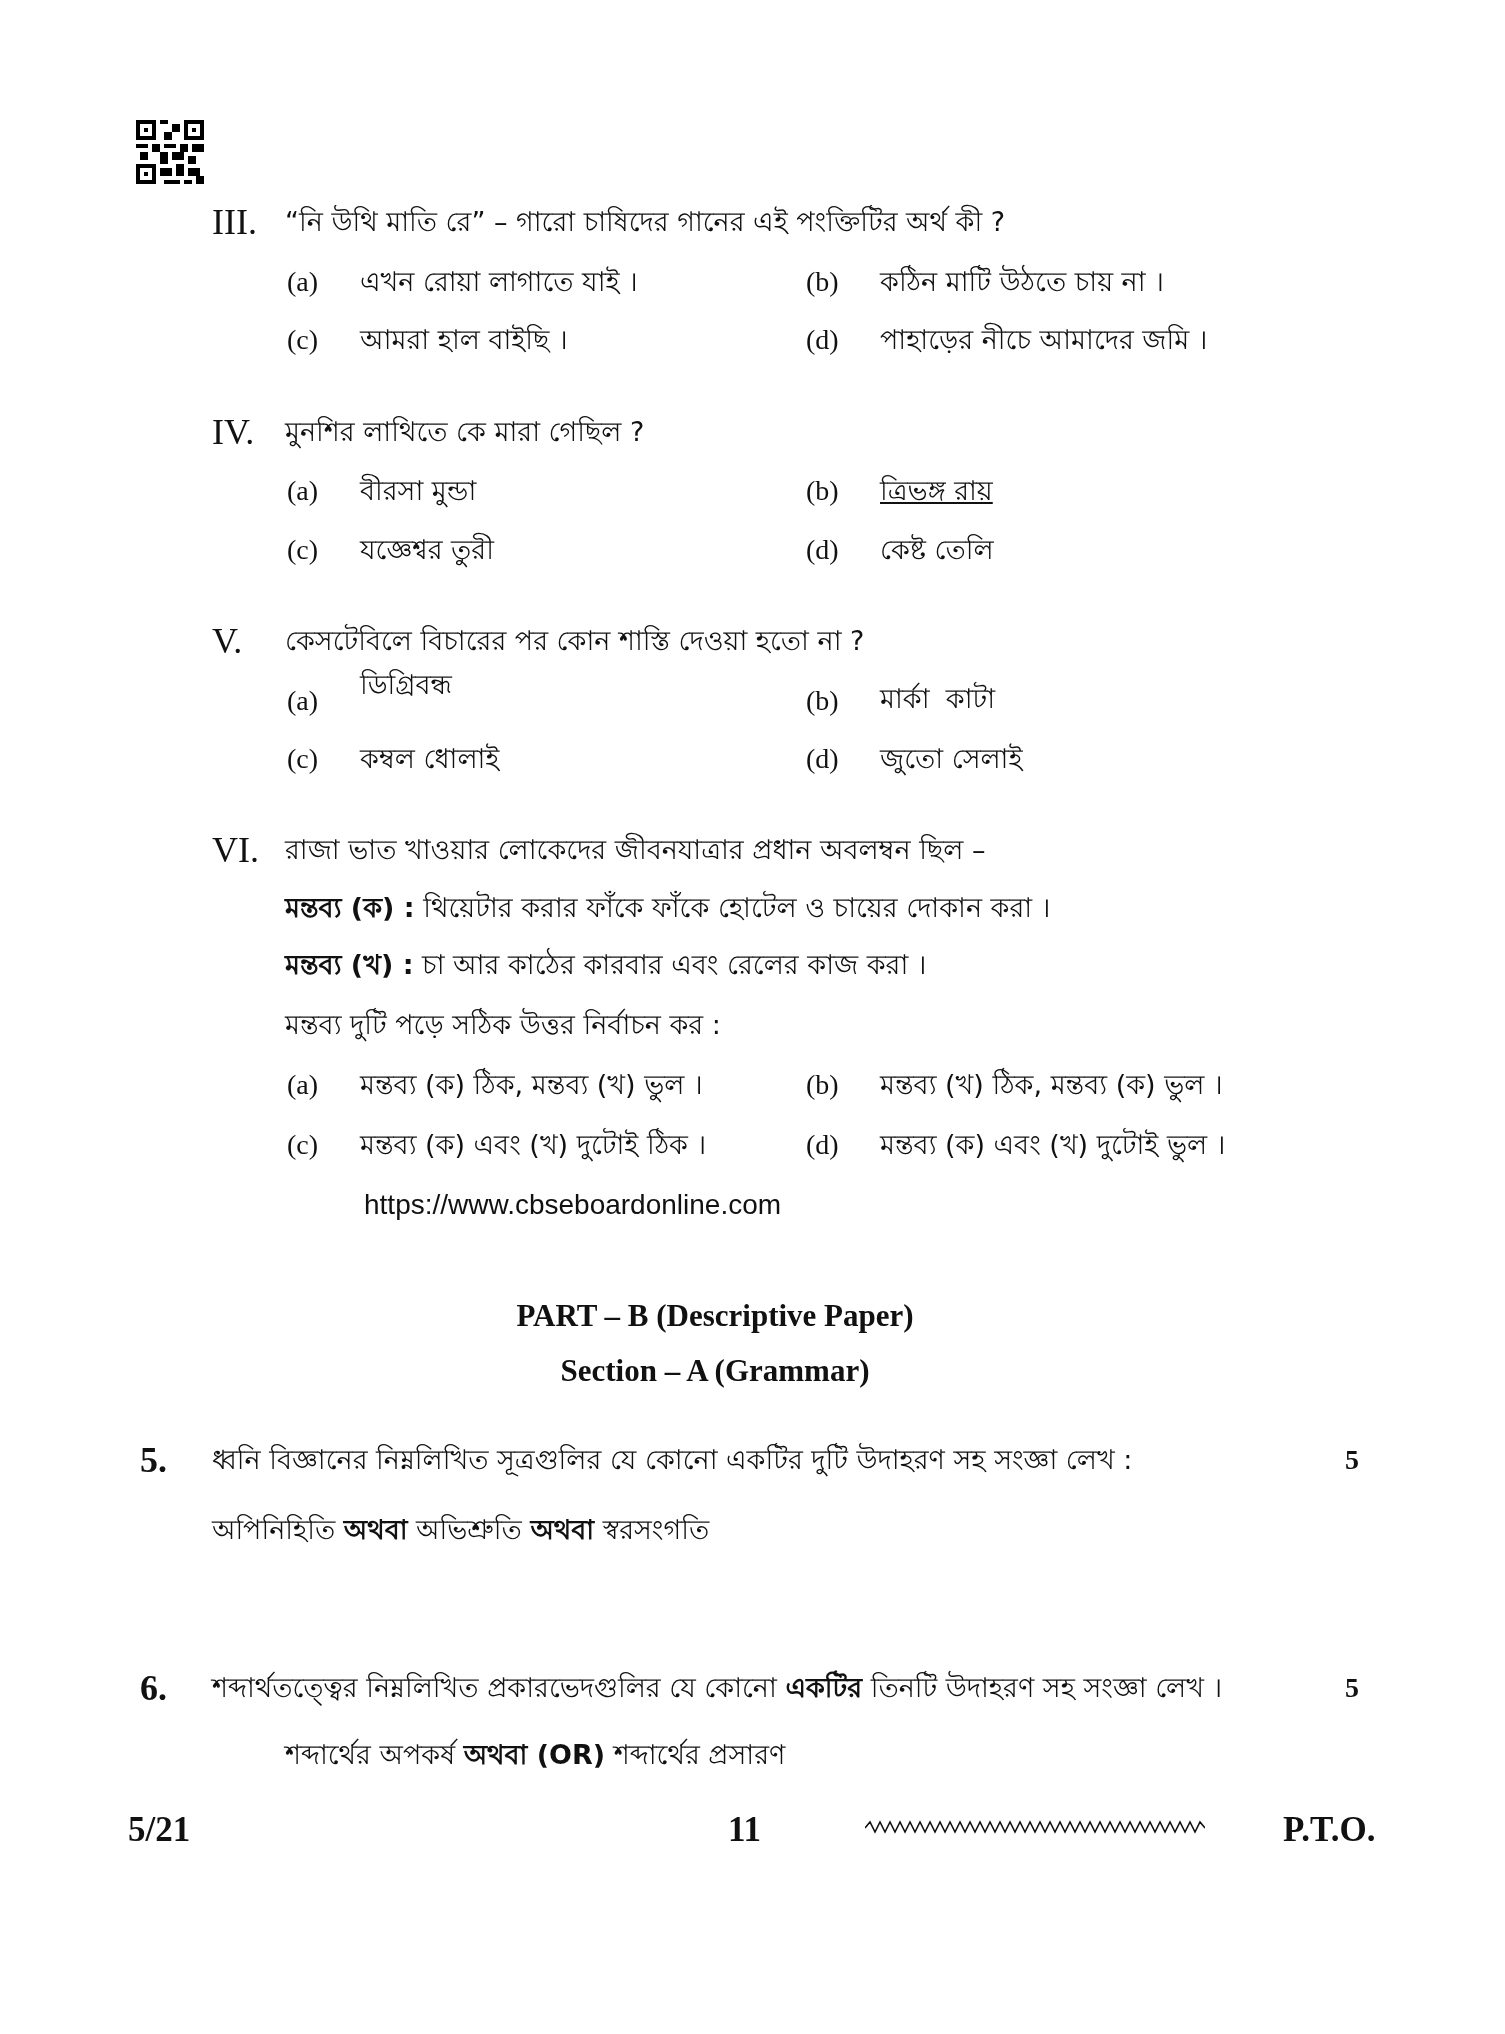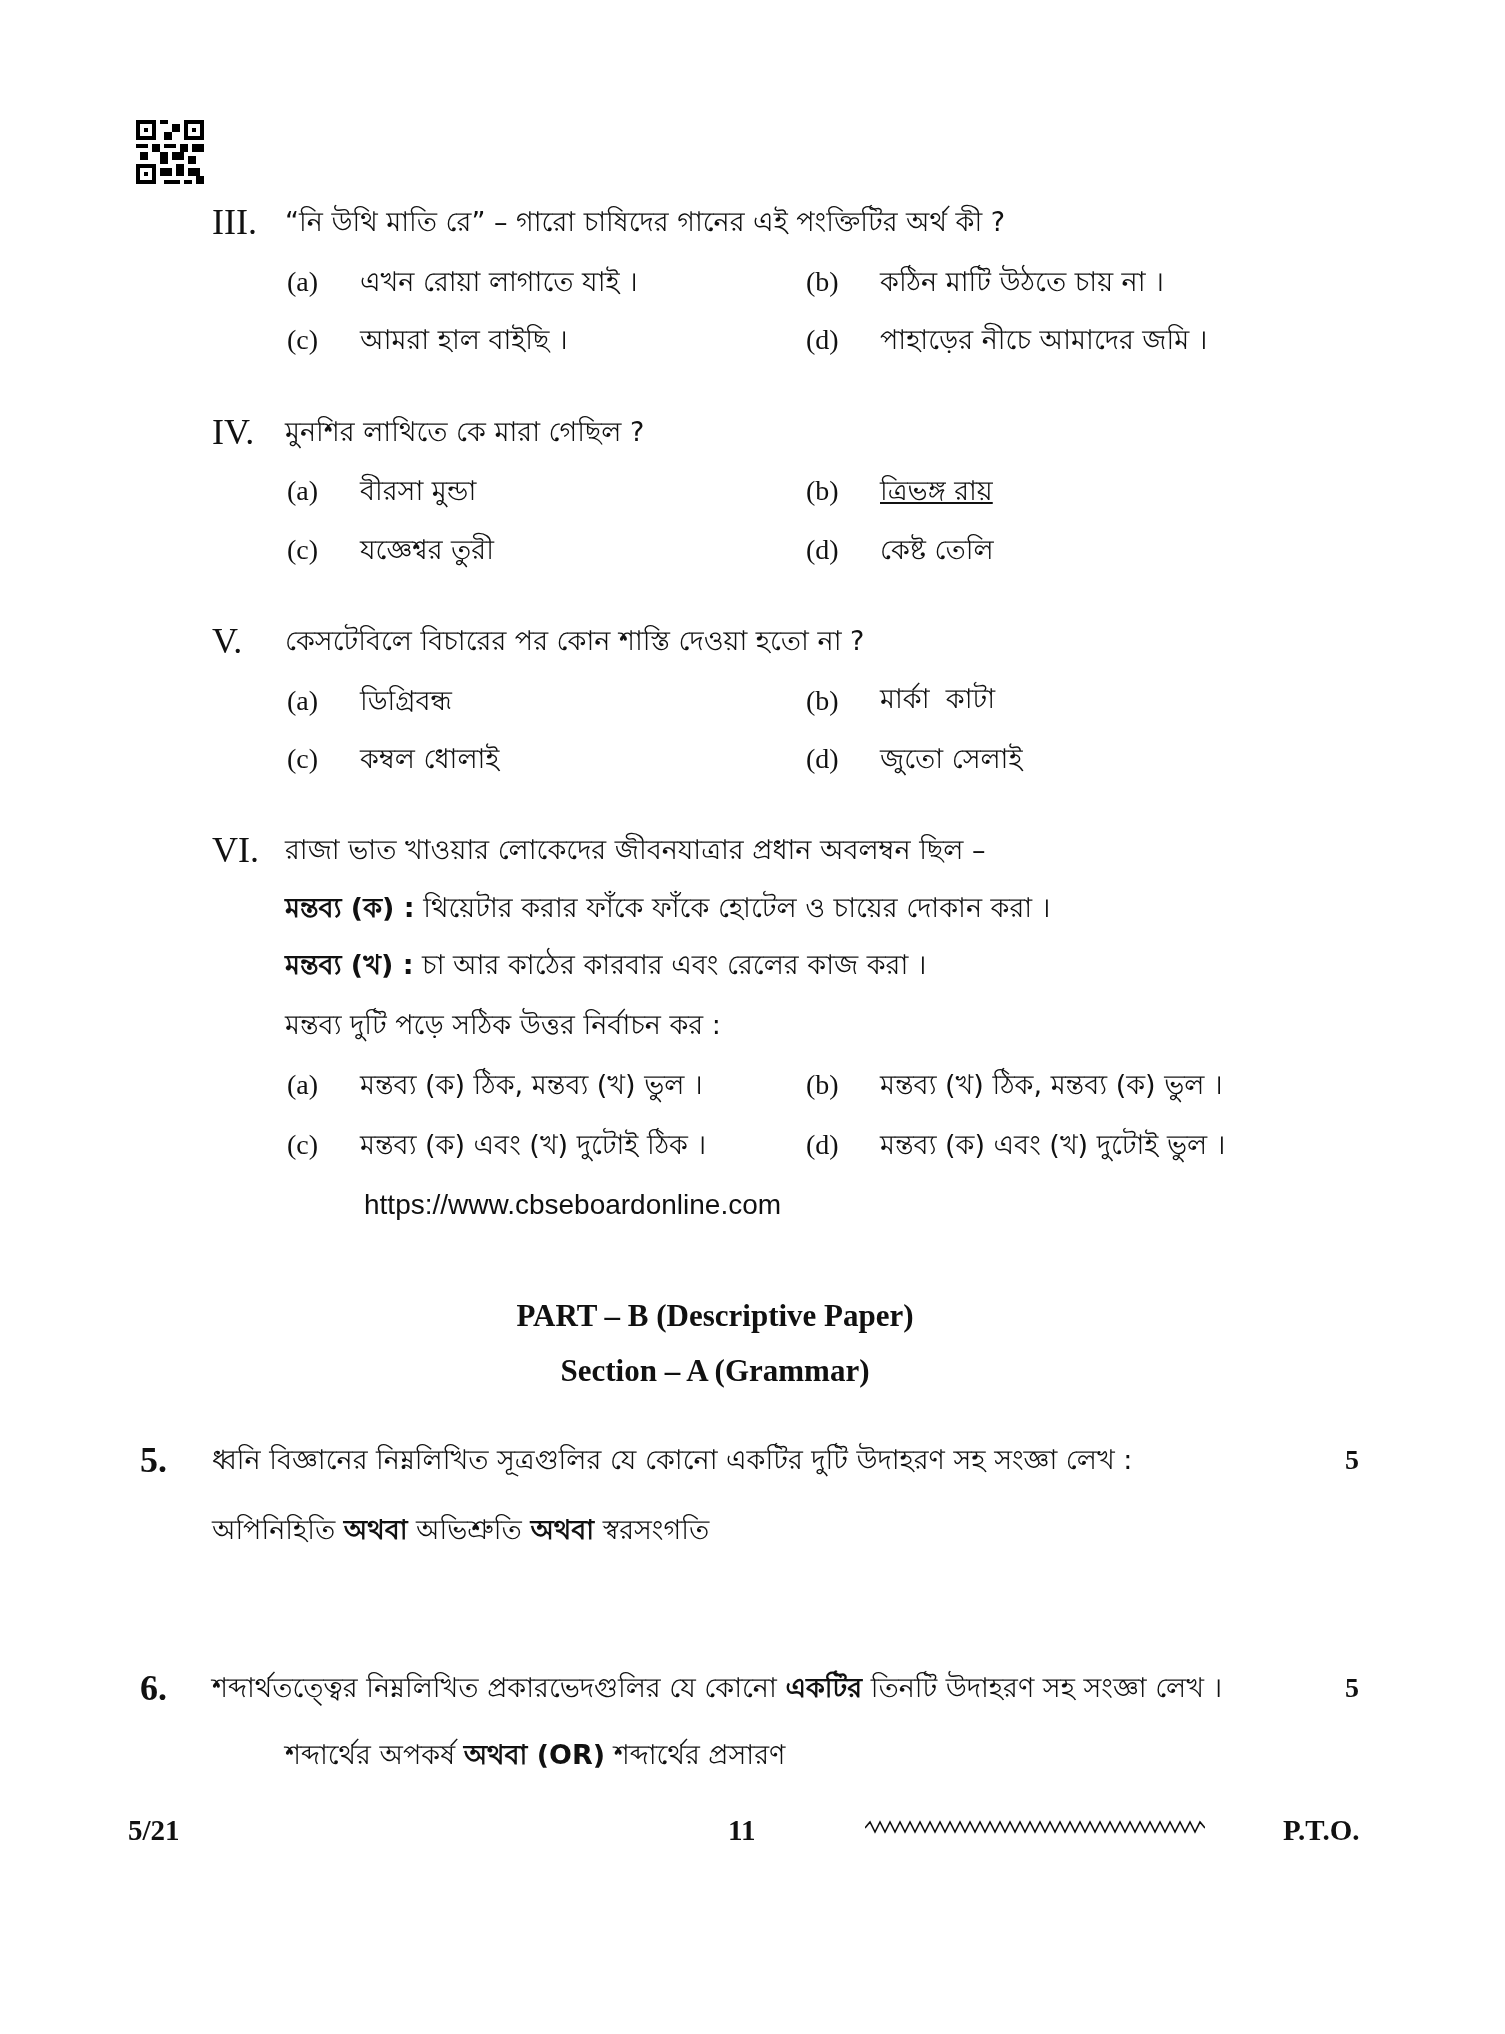--- a/index.html
+++ b/index.html
@@ -9,21 +9,21 @@
   .line { font-size: 29px; line-height: 36px; }
   .num { font-family: "Liberation Serif", "DejaVu Serif", serif; font-size: 36px; }
   .opt-label { font-family: "Liberation Serif", "DejaVu Serif", serif; font-size: 28px; }
   .bn { font-family: "DejaVu Sans", "Liberation Sans", sans-serif; font-size: 27px; }
   .bold { font-weight: bold; }
   .url { font-family: "Liberation Sans", "DejaVu Sans", sans-serif; font-size: 28px; }
   .heading { font-family: "Liberation Serif", "DejaVu Serif", serif; font-weight: bold; font-size: 31px;
              left: 0; width: 1430px; text-align: center; }
   .qr { position: absolute; left: 136px; top: 120px; width: 68px; height: 64px; }
   .mark { font-family: "Liberation Serif", "DejaVu Serif", serif; font-weight: bold; font-size: 28px; }
-  .footer { font-family: "Liberation Serif", "DejaVu Serif", serif; font-weight: bold; font-size: 29px; }
+  .footer { font-family: "Liberation Serif", "DejaVu Serif", serif; font-weight: bold; font-size: 35px; }
   .wavy { position: absolute; left: 865px; top: 1818px; width: 340px; height: 18px; }
 </style>
 </head>
 <body>
 
 <svg class="qr" viewBox="0 0 17 16">
   <rect x="0" y="0" width="5" height="5" fill="#000"></rect>
     <rect x="1" y="1" width="3" height="3" fill="#fff"></rect>
     <rect x="2" y="2" width="1" height="1" fill="#000"></rect>
   <rect x="12" y="0" width="5" height="5" fill="#000"></rect>
@@ -75,21 +75,21 @@
   <span class="abs line opt-label" style="left:287px; top:532px;">(c)</span>
   <span class="abs line bn" style="left:360px; top:532px;">যজ্ঞেশ্বর তুরী</span>
   <span class="abs line opt-label" style="left:806px; top:532px;">(d)</span>
   <span class="abs line bn" style="left:880px; top:532px;">কেষ্ট তেলি</span>
 </div>
 
 <div>
   <span class="abs line num" style="left:212px; top:623px;">V.</span>
   <span class="abs line bn" style="left:285px; top:623px;">কেসটেবিলে বিচারের পর কোন শাস্তি দেওয়া হতো না ?</span>
   <span class="abs line opt-label" style="left:287px; top:683px;">(a)</span>
-  <span class="abs line bn" style="left:360px; top:683px;text-align:center;">ডিগ্রিবন্ধ</span>
+  <span class="abs line bn" style="left:360px; top:667px;text-align:center;">ডিগ্রিবন্ধ</span>
   <span class="abs line opt-label" style="left:806px; top:683px;">(b)</span>
   <span class="abs line bn" style="left:880px; top:683px;font-family:Liberation Mono, monospace;">মার্কা কাটা</span>
   <span class="abs line opt-label" style="left:287px; top:741px;">(c)</span>
   <span class="abs line bn" style="left:360px; top:741px;">কম্বল ধোলাই</span>
   <span class="abs line opt-label" style="left:806px; top:741px;">(d)</span>
   <span class="abs line bn" style="left:880px; top:741px;">জুতো সেলাই</span>
 </div>
 
 <div>
   <span class="abs line num" style="left:212px; top:832px;">VI.</span>

